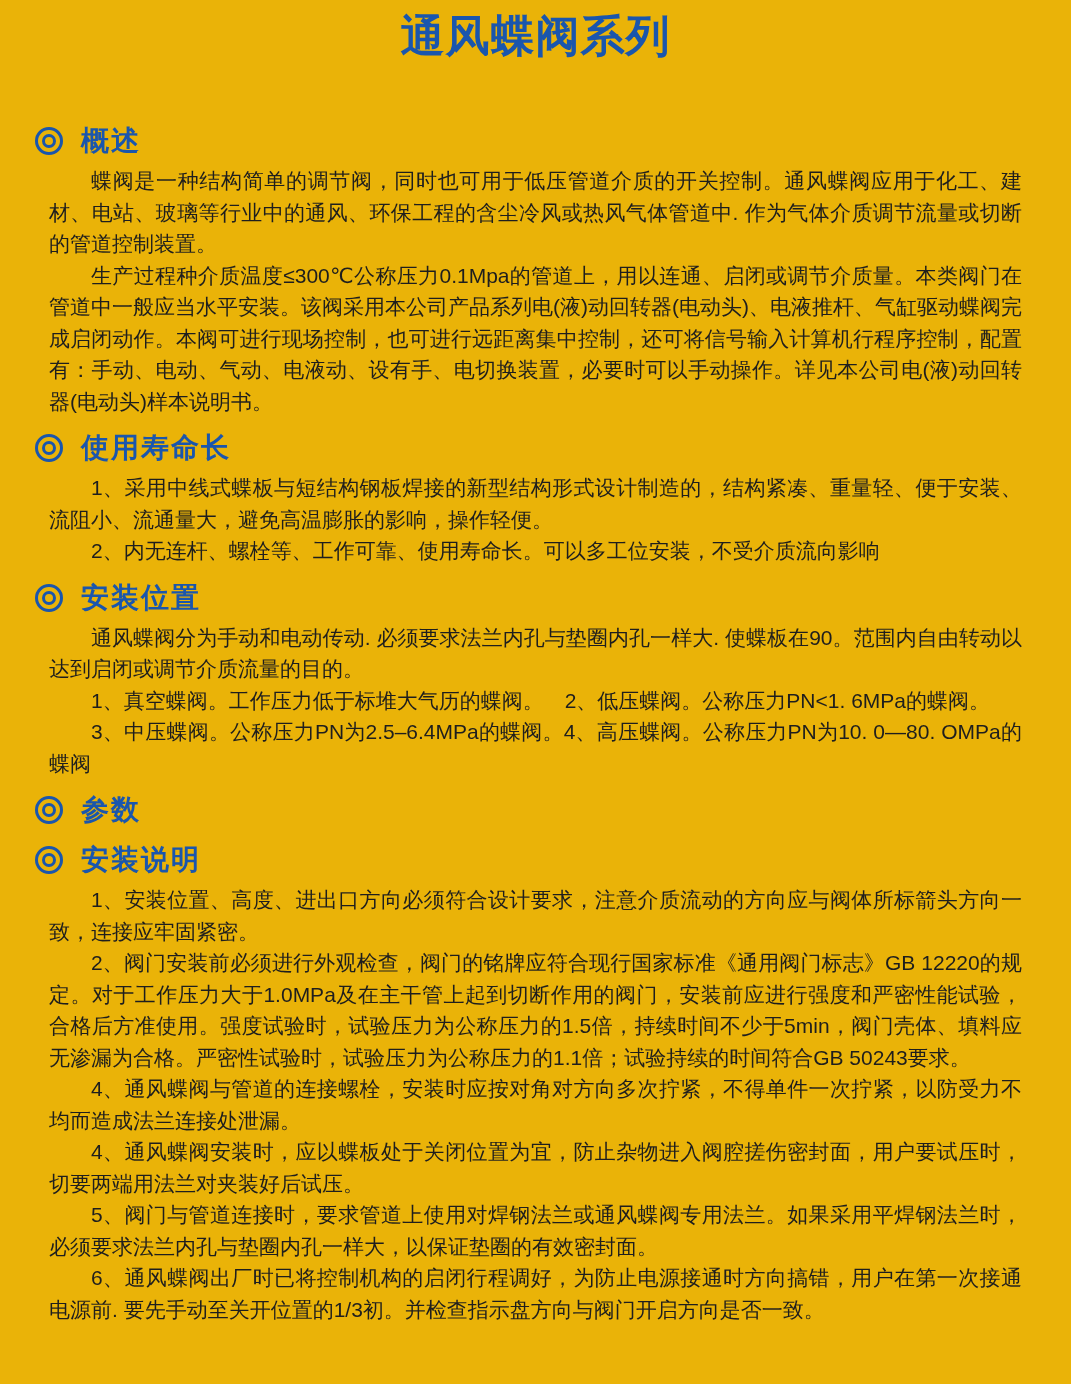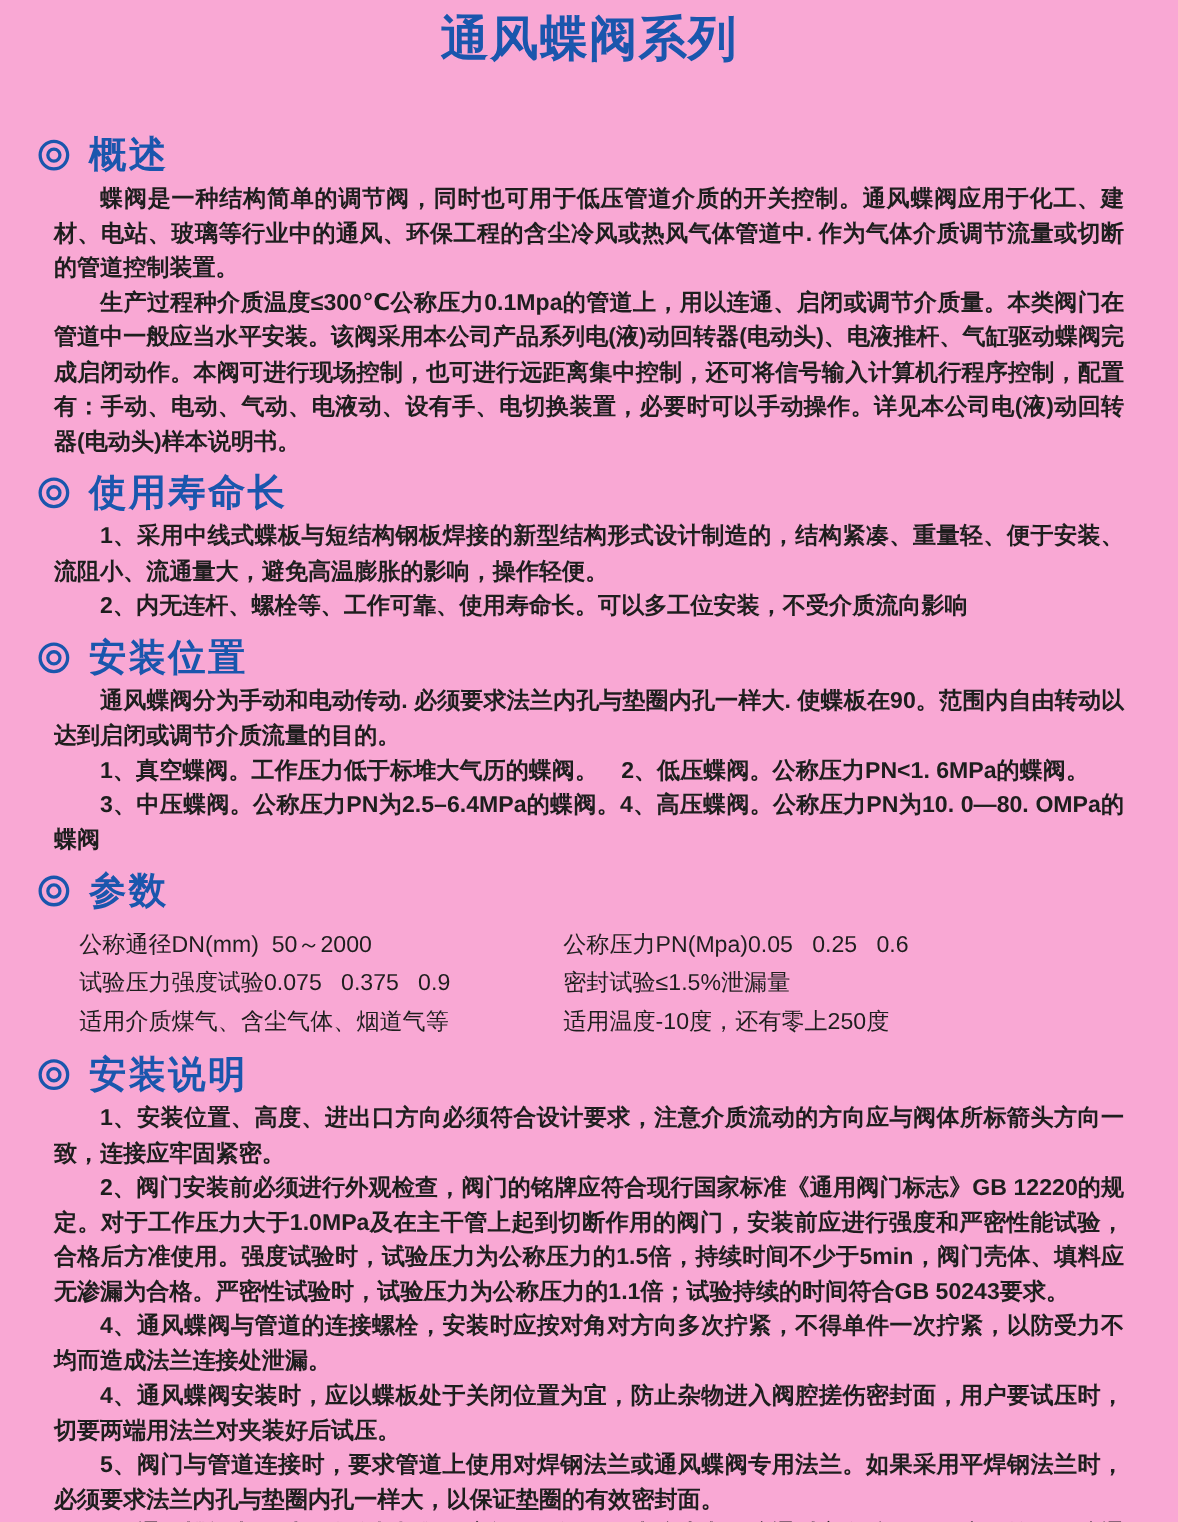--- a/index.html
+++ b/index.html
@@ -2,21 +2,21 @@
 <html><head>
 <meta charset="utf-8">
 <style>
   html, body { margin: 0; padding: 0; background: #ffffff; }
   .page {
     position: relative;
     width: 1071px;
     height: 1384px;
     box-sizing: border-box;
     padding: 10px 49px 0 49px;
-    background: #f9a8d4;
+    background: #eab308;
     overflow: hidden;
     font-family: "Liberation Sans", "DejaVu Sans", sans-serif;
     color: #1e1e1e;
   }
   .page-title {
     margin: 0;
     text-align: center;
     color: #1a56ad;
     font-size: 44px;
     line-height: 52px;
@@ -42,33 +42,32 @@
   }
   .bullet::after {
     content: "";
     width: 8px;
     height: 8px;
     border: 3px solid #1a56ad;
     border-radius: 50%;
   }
   .sec-title {
     color: #1a56ad;
-    font-size: 34px;
+    font-size: 28px;
     line-height: 38px;
     font-weight: bold;
     letter-spacing: 2px;
   }
   .para {
     margin: 0;
     font-size: 21px;
     line-height: 31.5px;
     text-align: justify;
     text-indent: 2em;
     color: #1e1e1e;
-    font-weight: bold;
   }
   .params {
     display: flex;
     margin-top: 12px;
   }
   .params-col { display: flex; flex-direction: column; }
   .params-col.left {
     width: 463px;
     box-sizing: border-box;
     padding-left: 23px;
@@ -115,32 +114,20 @@
     <p class="para">通风蝶阀分为手动和电动传动. 必须要求法兰内孔与垫圈内孔一样大. 使蝶板在90。范围内自由转动以达到启闭或调节介质流量的目的。</p>
     <p class="para">1、真空蝶阀。工作压力低于标堆大气历的蝶阀。　2、低压蝶阀。公称压力PN&lt;1. 6MPa的蝶阀。</p>
     <p class="para">3、中压蝶阀。公称压力PN为2.5–6.4MPa的蝶阀。4、高压蝶阀。公称压力PN为10. 0—80. OMPa的蝶阀</p>
   </section>
 
   <section class="sec-params">
     <div class="sec-head">
       <span class="bullet"></span>
       <span class="sec-title">参数</span>
     </div>
-    <div class="params">
-      <div class="params-col left">
-        <div class="param-line">公称通径DN(mm)  50～2000</div>
-        <div class="param-line">试验压力强度试验0.075   0.375   0.9</div>
-        <div class="param-line">适用介质煤气、含尘气体、烟道气等</div>
-      </div>
-      <div class="params-col right">
-        <div class="param-line">公称压力PN(Mpa)0.05   0.25   0.6</div>
-        <div class="param-line">密封试验≤1.5%泄漏量</div>
-        <div class="param-line">适用温度-10度，还有零上250度</div>
-      </div>
-    </div>
   </section>
 
   <section class="sec-install">
     <div class="sec-head">
       <span class="bullet"></span>
       <span class="sec-title">安装说明</span>
     </div>
     <p class="para">1、安装位置、高度、进出口方向必须符合设计要求，注意介质流动的方向应与阀体所标箭头方向一致，连接应牢固紧密。</p>
     <p class="para">2、阀门安装前必须进行外观检查，阀门的铭牌应符合现行国家标准《通用阀门标志》GB 12220的规定。对于工作压力大于1.0MPa及在主干管上起到切断作用的阀门，安装前应进行强度和严密性能试验，合格后方准使用。强度试验时，试验压力为公称压力的1.5倍，持续时间不少于5min，阀门壳体、填料应无渗漏为合格。严密性试验时，试验压力为公称压力的1.1倍；试验持续的时间符合GB 50243要求。</p>
     <p class="para">4、通风蝶阀与管道的连接螺栓，安装时应按对角对方向多次拧紧，不得单件一次拧紧，以防受力不均而造成法兰连接处泄漏。</p>

